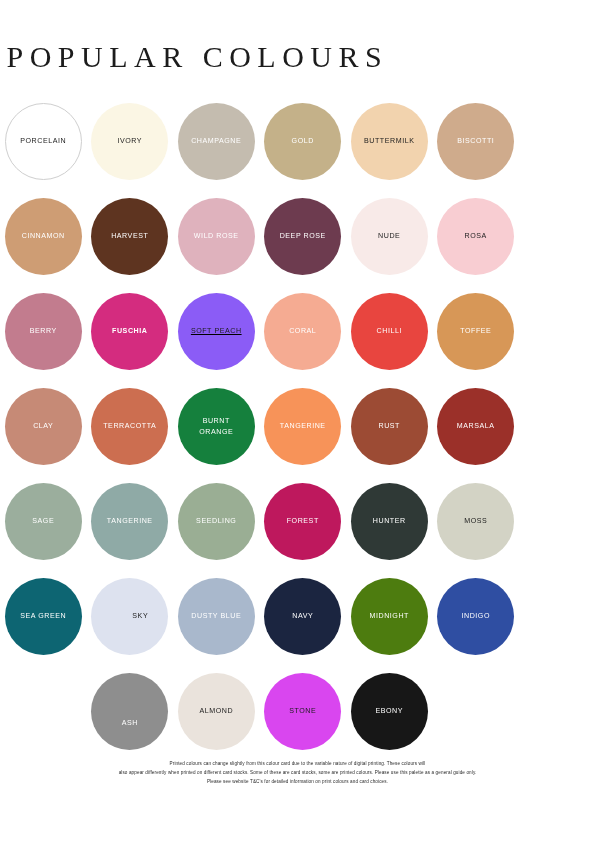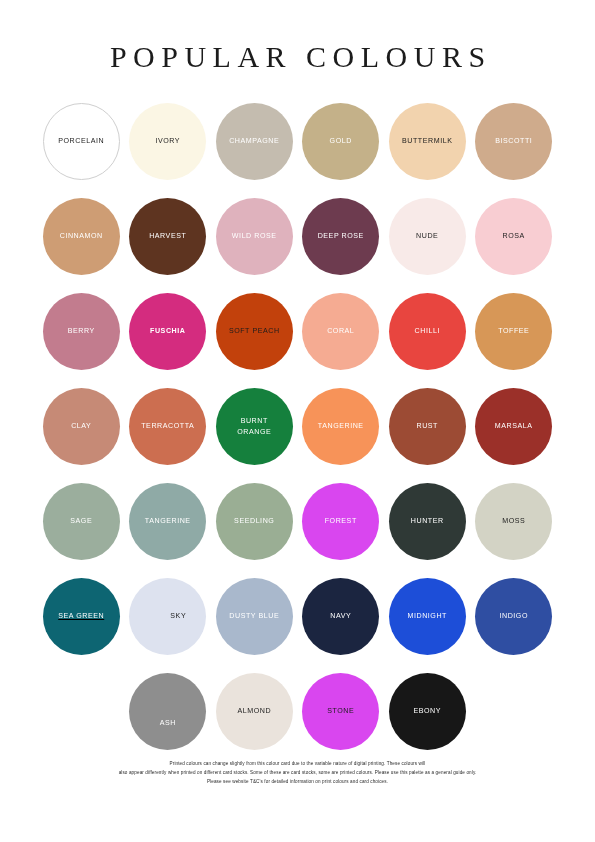--- a/index.html
+++ b/index.html
@@ -13,21 +13,21 @@
     position: relative;
     font-family: "Liberation Sans", sans-serif;
     overflow: hidden;
   }
   .page {
     width: 595px;
     height: 842px;
     box-sizing: border-box;
     display: flex;
     flex-direction: column;
-    align-items: center;
+    align-items: flex-start;
     background: #ffffff;
   }
   .title {
     margin-top: 42px;
     margin-bottom: 0;
     font-family: "Liberation Serif", serif;
     font-size: 30px;
     font-weight: 400;
     letter-spacing: 6.5px;
     color: #1c1c1c;
@@ -121,21 +121,21 @@
       </div>
       <div class="swatch" style="background: rgb(248, 205, 210);">
         <span class="swatch-label" style="color: rgb(28, 28, 28);">ROSA</span>
       </div>
       <div class="swatch" style="background: rgb(194, 124, 142);">
         <span class="swatch-label" style="color: rgb(255, 255, 255);">BERRY</span>
       </div>
       <div class="swatch" style="background: rgb(212, 44, 127);">
         <span class="swatch-label" style="color: rgb(255, 255, 255); font-weight: bold;">FUSCHIA</span>
       </div>
-      <div class="swatch" style="background: #c2410c;">
+      <div class="swatch" style="background: #8b5cf6; text-decoration: underline;">
         <span class="swatch-label" style="color: rgb(28, 28, 28);">SOFT PEACH</span>
       </div>
       <div class="swatch" style="background: rgb(245, 171, 146);">
         <span class="swatch-label" style="color: rgb(255, 255, 255);">CORAL</span>
       </div>
       <div class="swatch" style="background: rgb(232, 69, 63);">
         <span class="swatch-label" style="color: rgb(255, 255, 255);">CHILLI</span>
       </div>
       <div class="swatch" style="background: rgb(215, 151, 87);">
         <span class="swatch-label" style="color: rgb(255, 255, 255);">TOFFEE</span>
@@ -161,42 +161,42 @@
       </div>
       <div class="swatch" style="background: rgb(155, 174, 157);">
         <span class="swatch-label" style="color: rgb(255, 255, 255);">SAGE</span>
       </div>
       <div class="swatch" style="background: rgb(143, 170, 166);">
         <span class="swatch-label" style="color: rgb(255, 255, 255);">TANGERINE</span>
       </div>
       <div class="swatch" style="background: rgb(154, 174, 148);">
         <span class="swatch-label" style="color: rgb(255, 255, 255);">SEEDLING</span>
       </div>
-      <div class="swatch" style="background: #d946ef;">
+      <div class="swatch" style="background: #be185d;">
         <span class="swatch-label" style="color: rgb(255, 255, 255);">FOREST</span>
       </div>
       <div class="swatch" style="background: rgb(47, 57, 54);">
         <span class="swatch-label" style="color: rgb(255, 255, 255);">HUNTER</span>
       </div>
       <div class="swatch" style="background: rgb(211, 211, 197);">
         <span class="swatch-label" style="color: rgb(28, 28, 28);">MOSS</span>
       </div>
-      <div class="swatch" style="background: rgb(13, 101, 114); text-decoration: underline;">
+      <div class="swatch" style="background: rgb(13, 101, 114);">
         <span class="swatch-label" style="color: rgb(255, 255, 255);">SEA GREEN</span>
       </div>
       <div class="swatch" style="background: rgb(221, 226, 239);">
         <span class="swatch-label" style="color: rgb(28, 28, 28); margin-left: 21px;">SKY</span>
       </div>
       <div class="swatch" style="background: rgb(169, 184, 204);">
         <span class="swatch-label" style="color: rgb(255, 255, 255);">DUSTY BLUE</span>
       </div>
       <div class="swatch" style="background: rgb(27, 37, 64);">
         <span class="swatch-label" style="color: rgb(255, 255, 255);">NAVY</span>
       </div>
-      <div class="swatch" style="background: #1d4ed8;">
+      <div class="swatch" style="background: #4d7c0f;">
         <span class="swatch-label" style="color: rgb(255, 255, 255);">MIDNIGHT</span>
       </div>
       <div class="swatch" style="background: rgb(47, 78, 162);">
         <span class="swatch-label" style="color: rgb(255, 255, 255);">INDIGO</span>
       </div>
       <div class="swatch">
         <span class="swatch-label" style="color: rgb(255, 255, 255);">LILAC</span>
       </div>
       <div class="swatch" style="background: rgb(142, 142, 142);">
         <span class="swatch-label" style="color: rgb(255, 255, 255); margin-top: 24px;">ASH</span>

